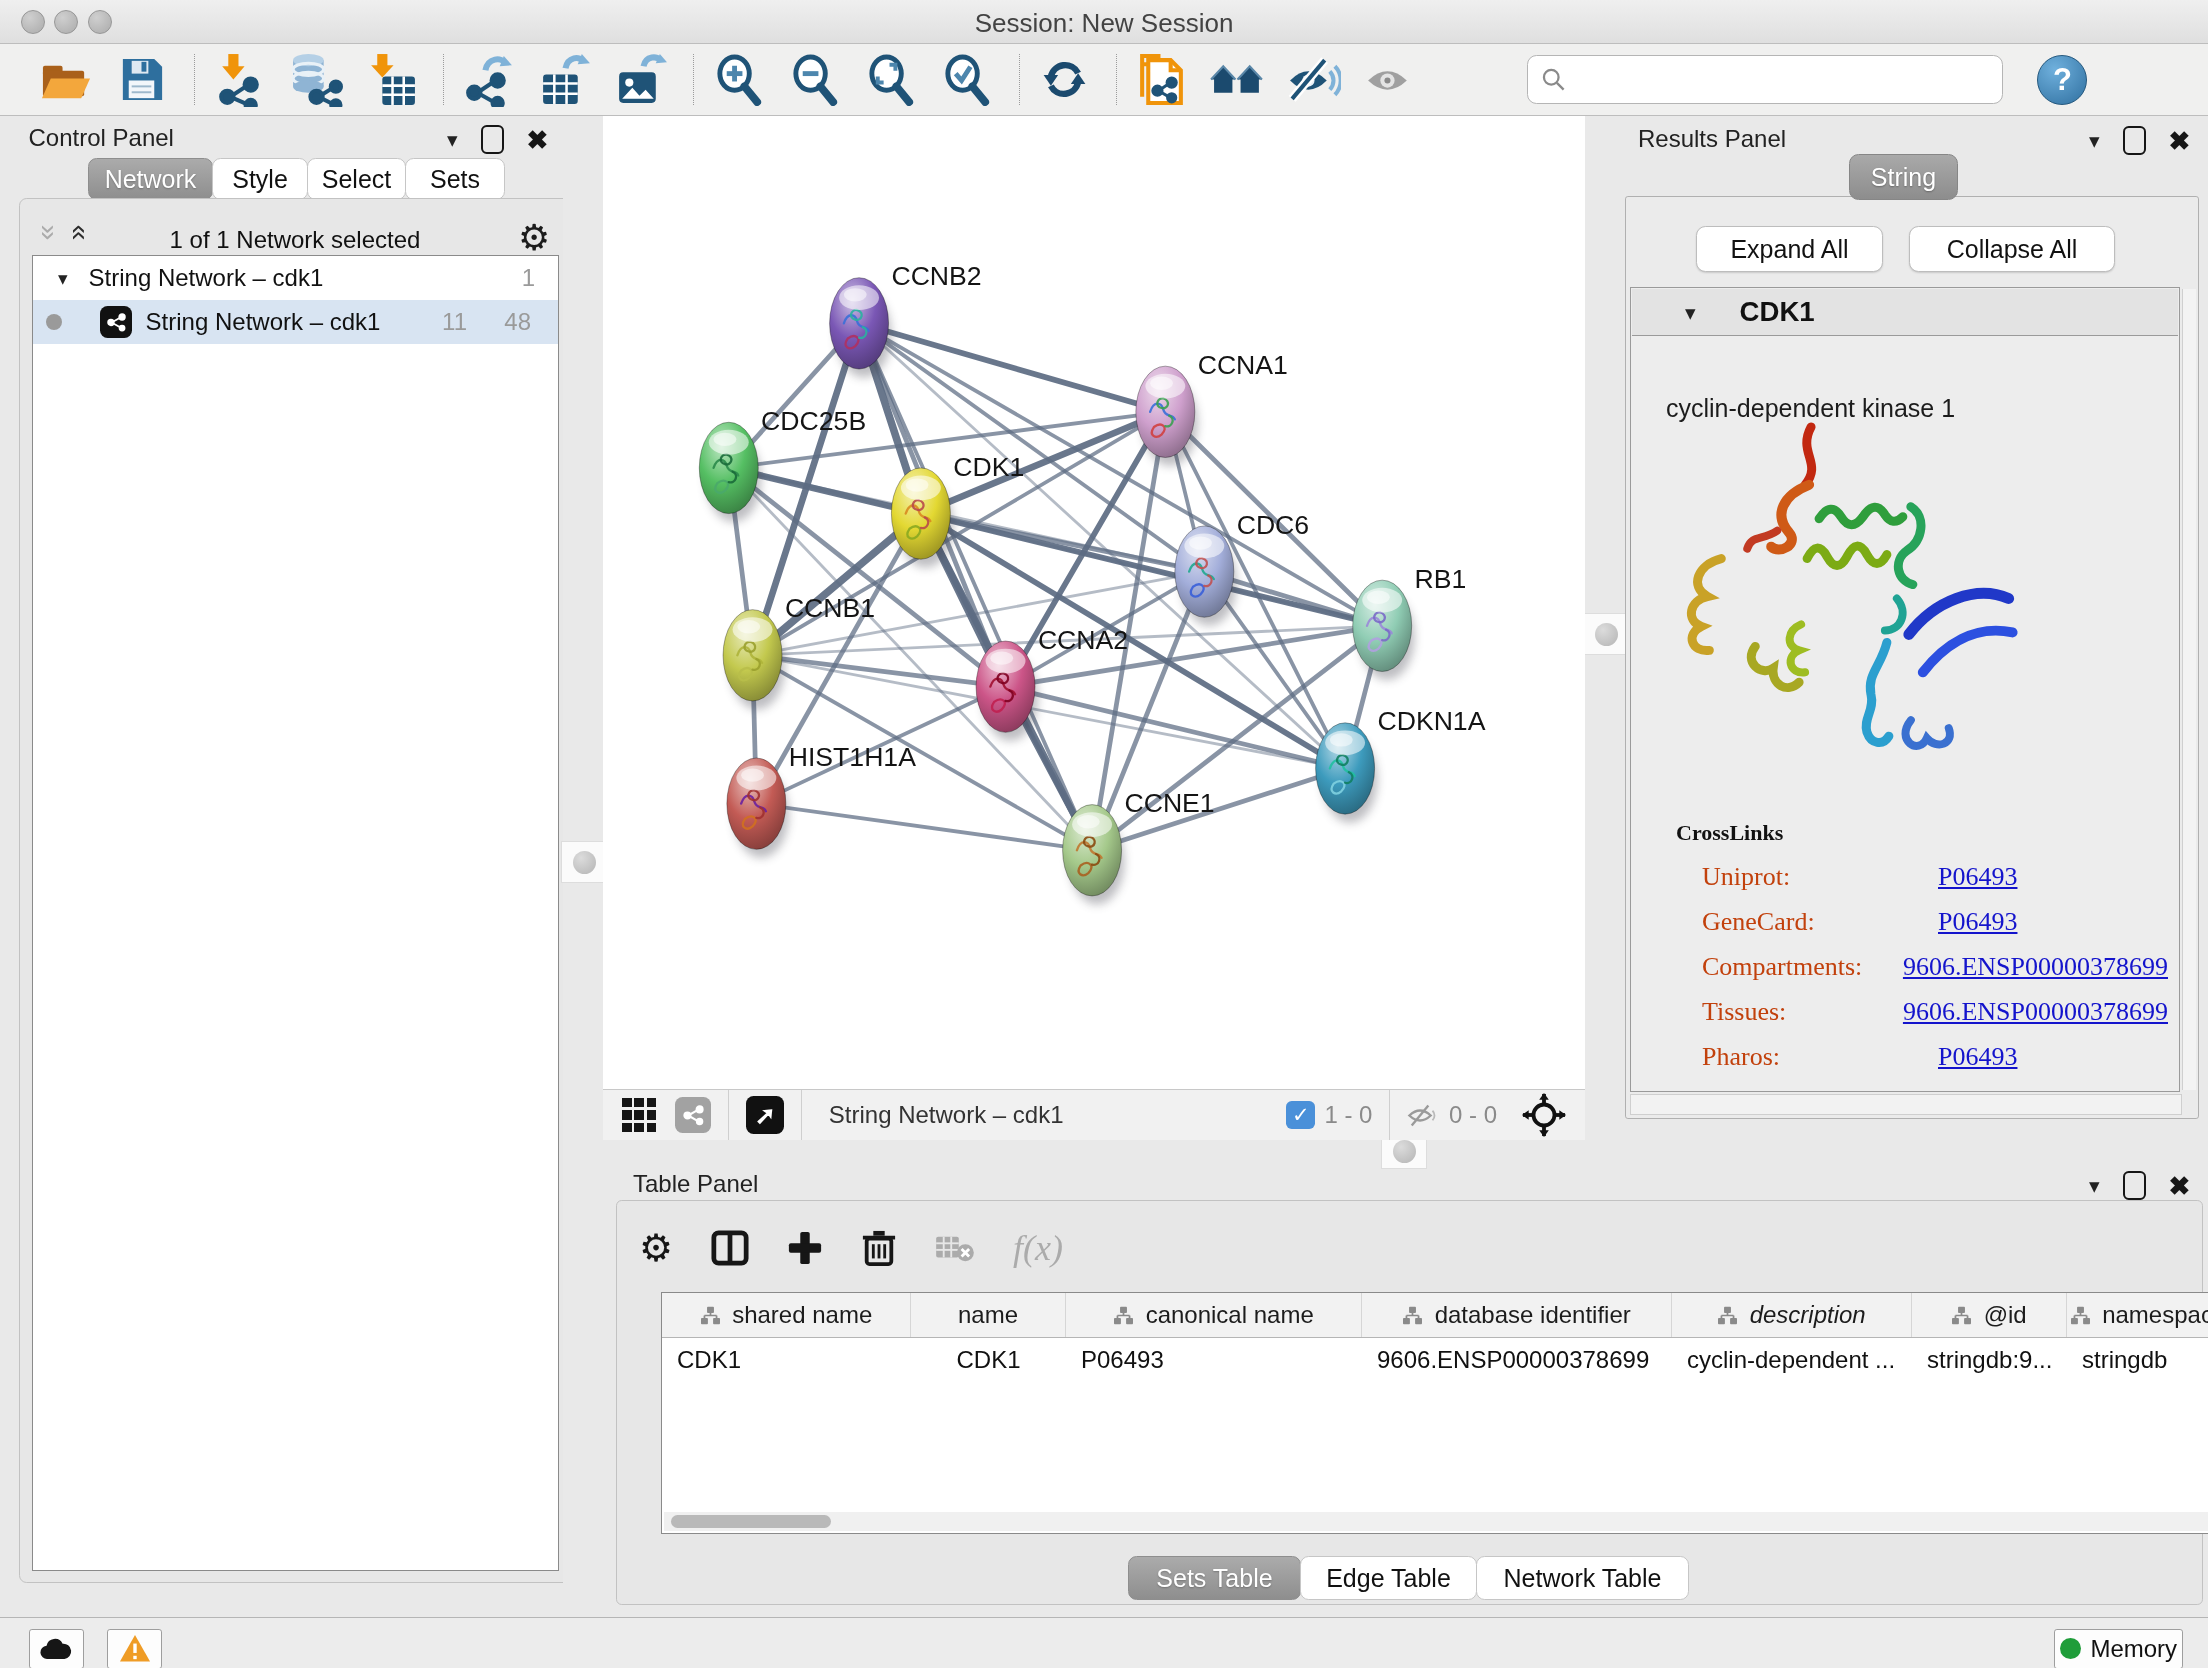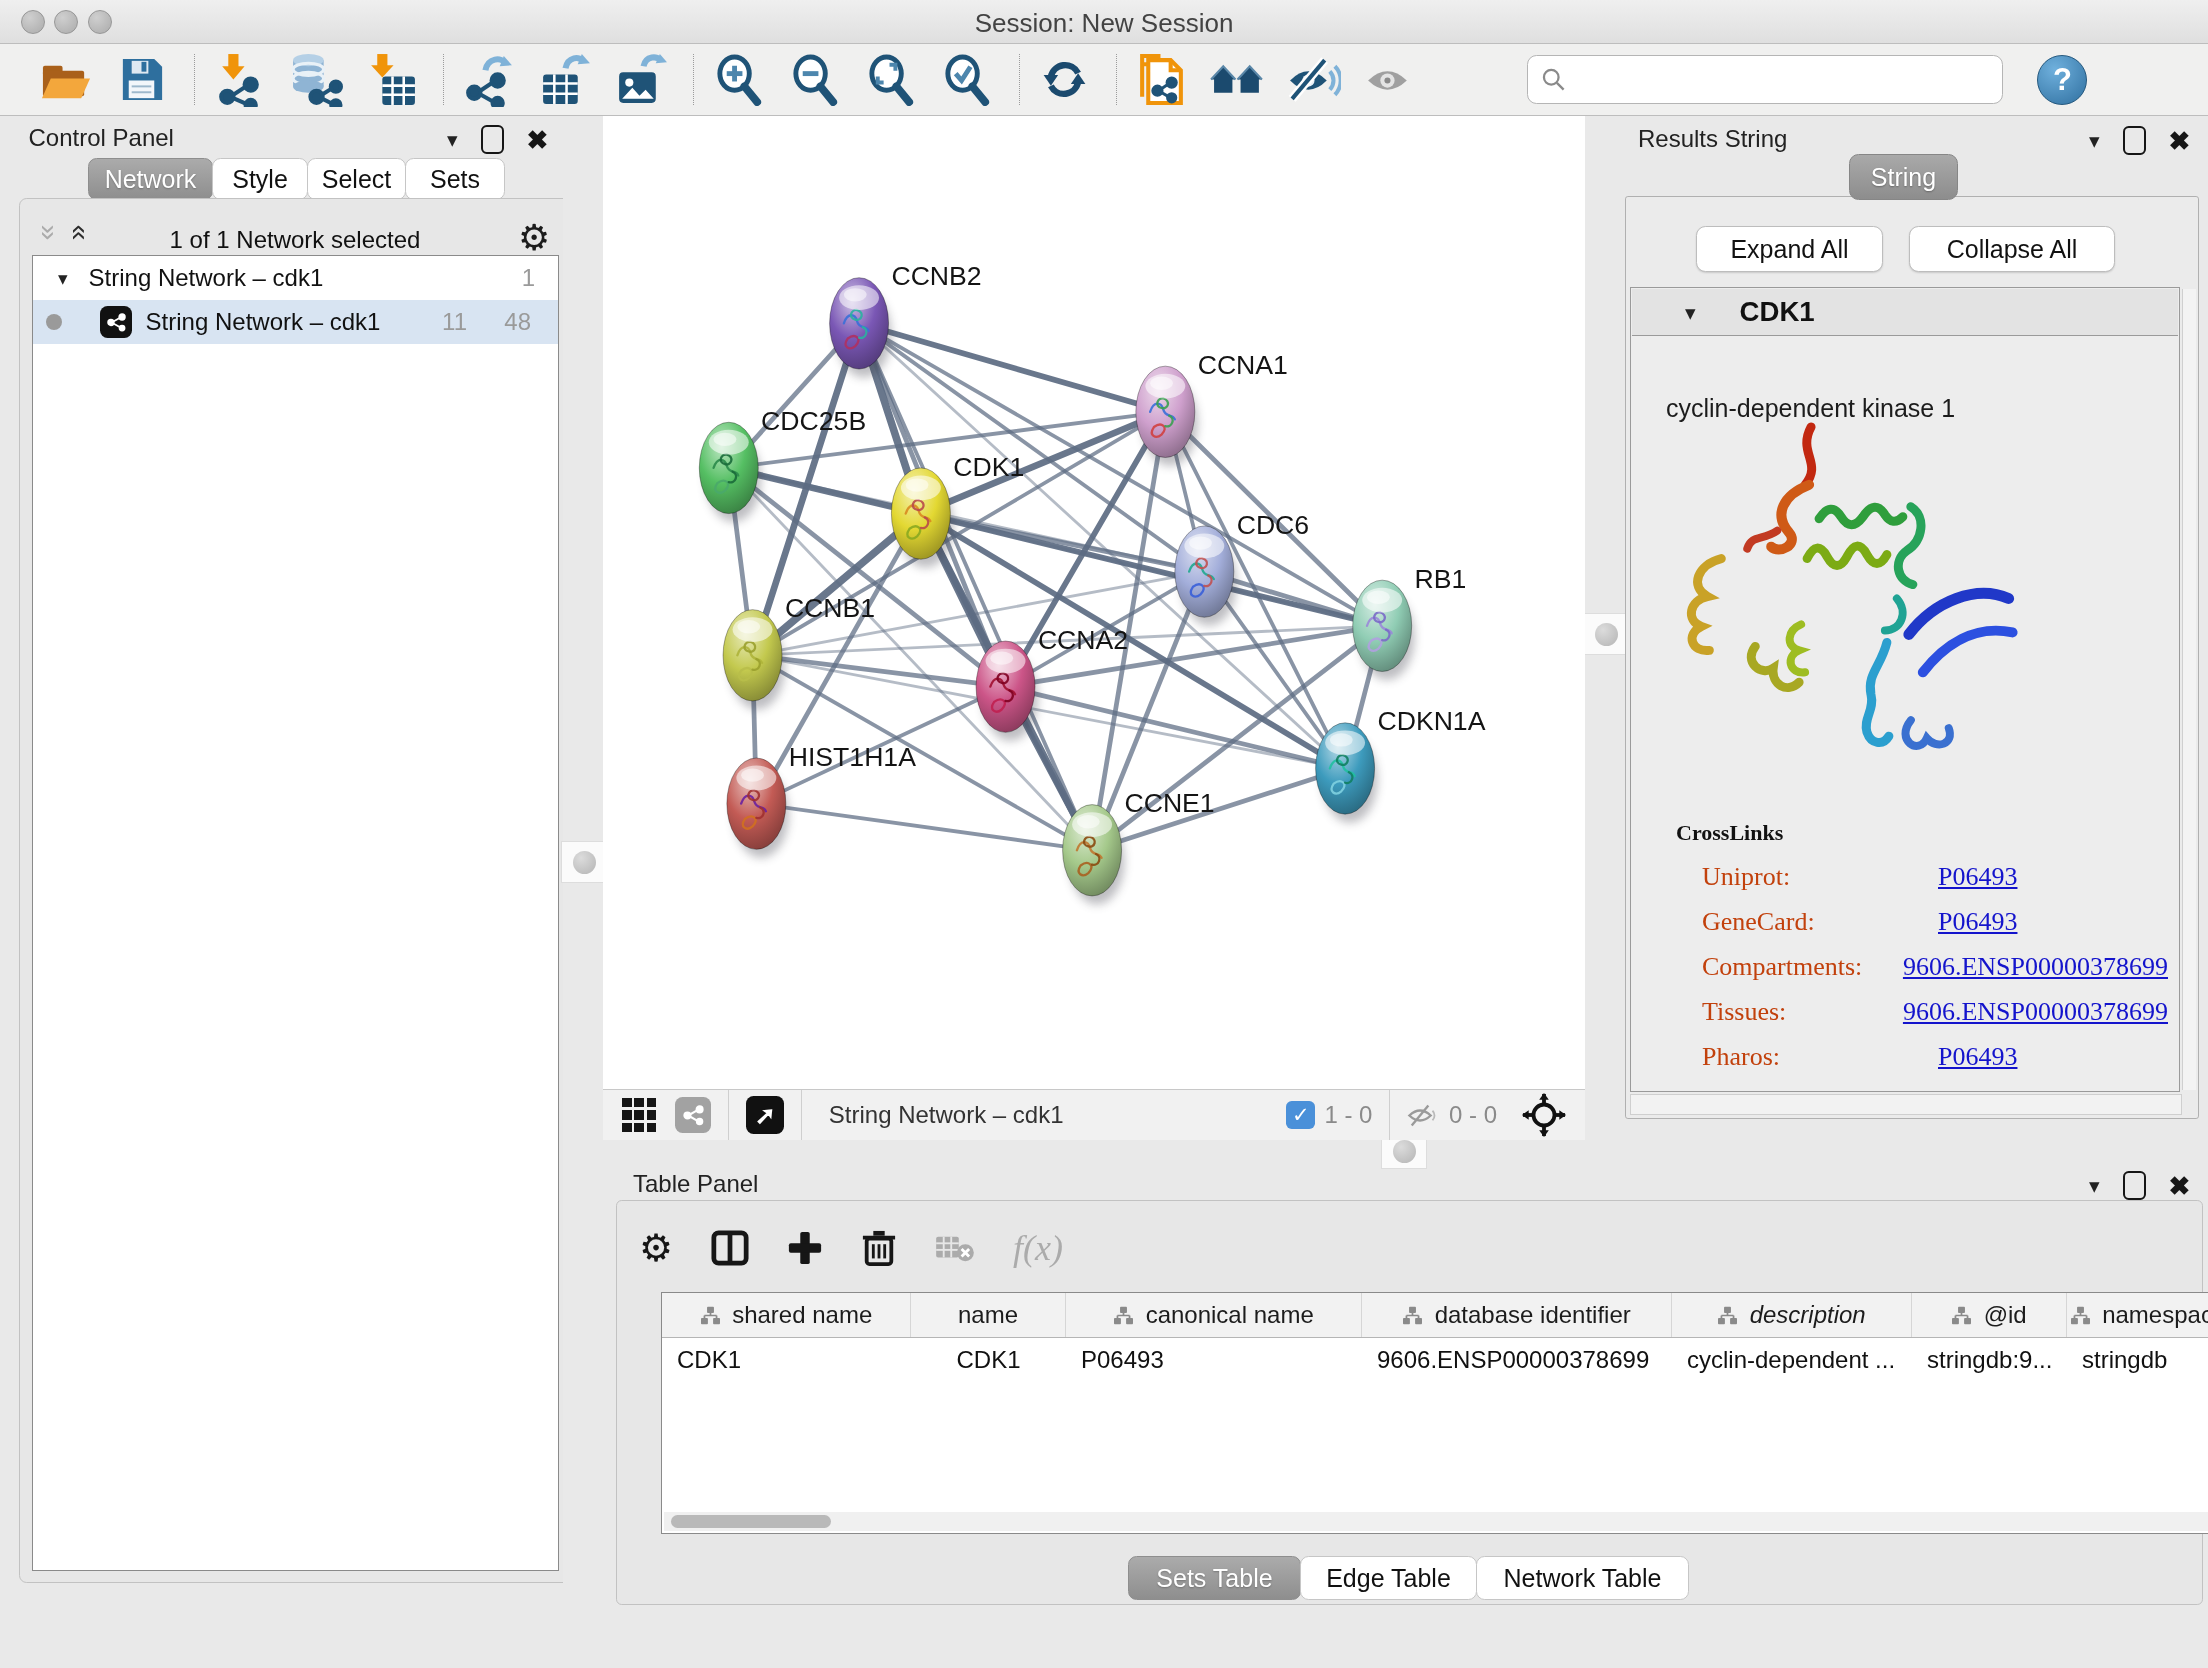--- a/index.html
+++ b/index.html
@@ -674,21 +674,21 @@
         </g>
       <g fill="#111">
           <path d="M23,0 l-5,7 h10 z"></path>
           <path d="M23,46 l-5,-7 h10 z"></path>
           <path d="M0,23 l7,-5 v10 z"></path>
           <path d="M46,23 l-7,-5 v10 z"></path>
         </g>
     </svg>
   </div>
 
-  <div id="rp-title" class="abs phdr-title">Results String</div>
+  <div id="rp-title" class="abs phdr-title">Results Panel</div>
   <div id="rp-icons" class="abs phdr-icons">
     <span class="tri">▾</span>
     <span class="floatbox"></span>
     <span class="closex">✖</span>
   </div>
   <div id="rp-box" class="abs"></div>
   <div id="rp-tab" class="abs">String</div>
   <div id="btn-expand" class="rbtn">Expand All</div>
   <div id="btn-collapse" class="rbtn">Collapse All</div>
   <div id="rp-card" class="abs"></div>
@@ -853,15 +853,33 @@
     <div id="tbl-scroll">
       <div id="tbl-thumb"></div>
     </div>
   </div>
   <div id="tp-tabs" class="abs tabrow">
     <div class="tab sel" style="width:171px">Sets Table</div>
     <div class="tab" style="width:175px">Edge Table</div>
     <div class="tab" style="width:211px">Network Table</div>
   </div>
 
+  <div id="statusbar" class="abs">
+    <div class="sbtn" id="btn-cloud">
+      <svg width="34" height="25" viewBox="0 0 36 26">
+        <path d="M9,24 a7,7 0 0 1 -1,-14 a9,9 0 0 1 17,-2 a6.5,6.5 0 0 1 2,16 z" fill="#161616"></path>
+      </svg>
+    </div>
+    <div class="sbtn" id="btn-warn">
+      <svg width="32" height="28.5" viewBox="0 0 34 30">
+        <path d="M17,1 L33,29 H1 z" fill="#ef9c26"></path>
+        <rect x="15.2" y="10" width="3.6" height="10" fill="#fff"></rect>
+        <rect x="15.2" y="23" width="3.6" height="3.6" fill="#fff"></rect>
+      </svg>
+    </div>
+    <div class="sbtn" id="btn-memory">
+      <span id="mem-dot"></span>
+      <span>Memory</span>
+    </div>
+  </div>
 
 </div>
 
 
 </body></html>

